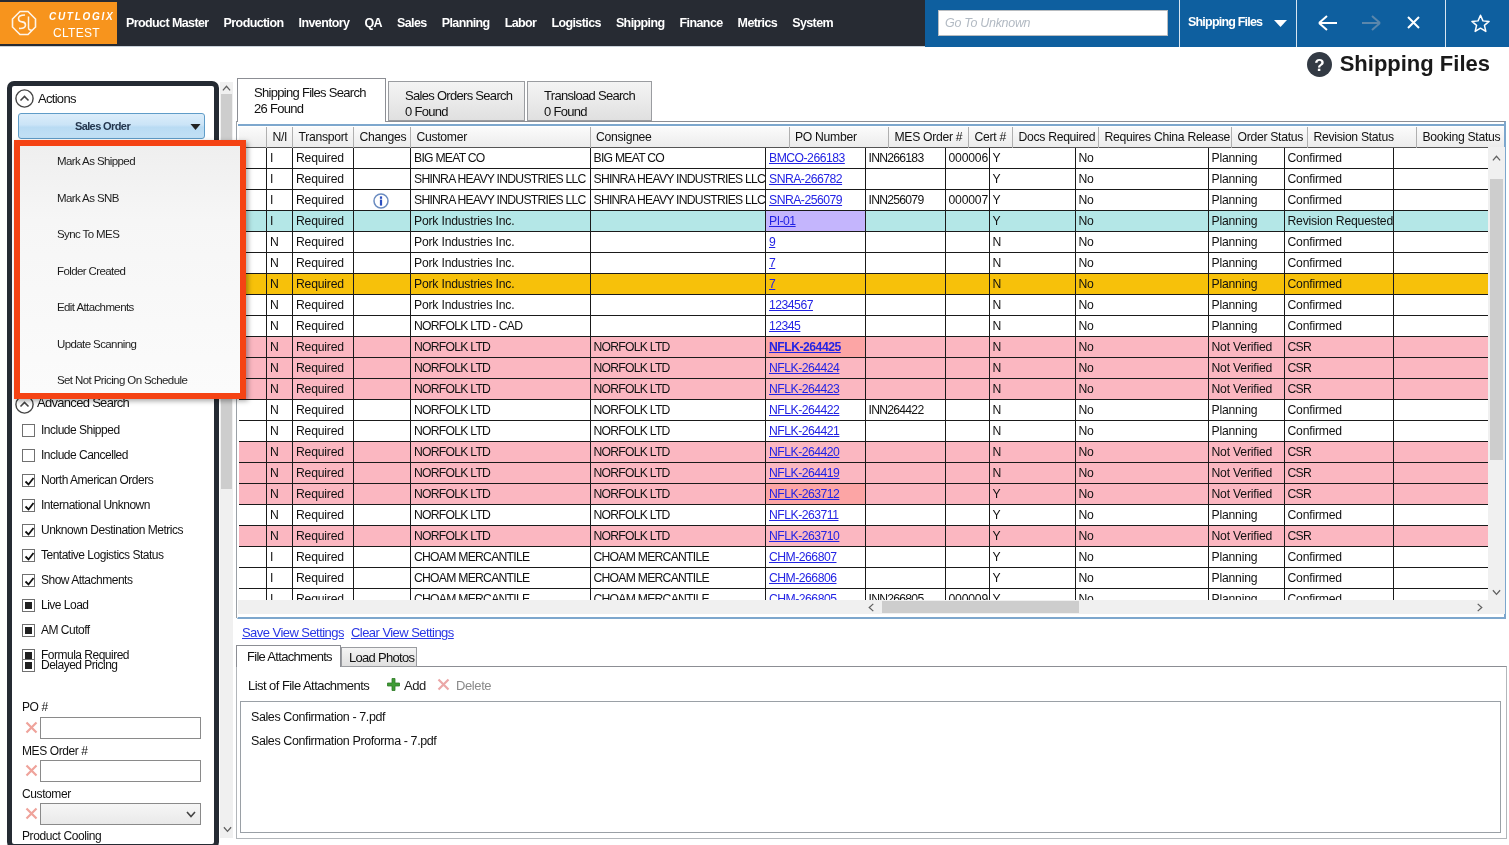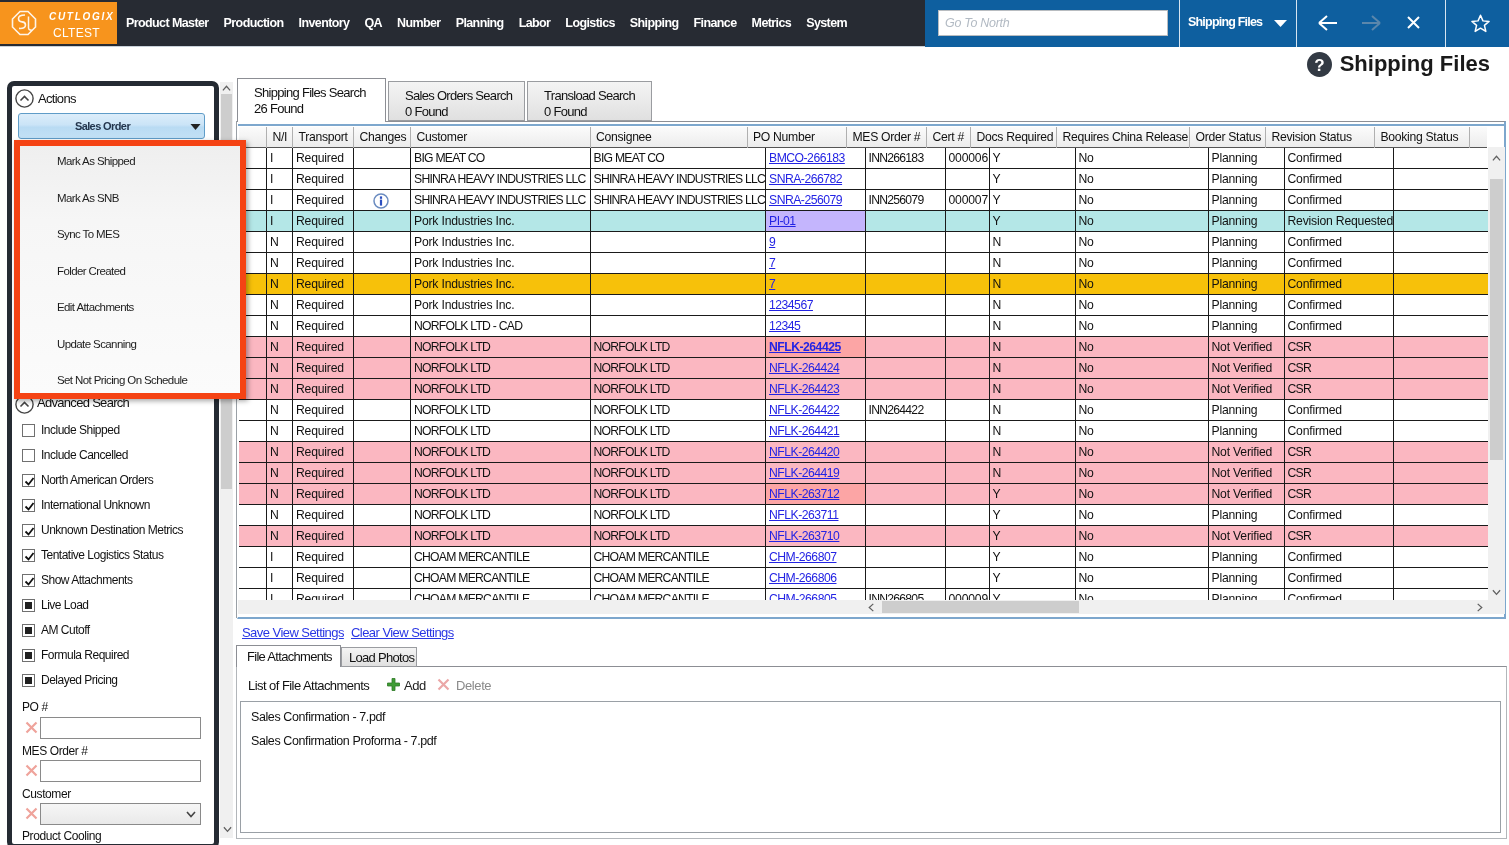--- a/index.html
+++ b/index.html
@@ -58,31 +58,31 @@
 <path d="M17.5 6.5 V17.5 Q17.5 20.5 21 20.3" fill="none" stroke="#fff" stroke-width="1.5"></path>
 </svg>
 <div class="abs" style="left:49px;top:9px;font-size:10px;font-weight:bold;font-style:italic;color:#fff;letter-spacing:1.7px;">CUTLOGIX</div>
 <div class="abs" style="left:53px;top:23.5px;font-size:12px;color:#fff;letter-spacing:0.3px;">CLTEST</div>
 </div>
 <div id="menu">
     <span>Product Master</span>
     <span>Production</span>
     <span>Inventory</span>
     <span>QA</span>
-    <span>Number</span>
+    <span>Sales</span>
     <span>Planning</span>
     <span>Labor</span>
     <span>Logistics</span>
     <span>Shipping</span>
     <span>Finance</span>
     <span>Metrics</span>
     <span>System</span>
   </div>
 <div id="bluebar">
-<div id="goto">Go To North</div>
+<div id="goto">Go To Unknown</div>
 <div class="vdiv" style="left:254px"></div>
 <div class="abs" style="left:263px;top:15px;font-size:12.5px;letter-spacing:-0.8px;font-weight:bold;color:#fff;">Shipping Files</div>
 <svg class="abs" style="left:348px;top:19px" width="15" height="9" viewBox="0 0 15 9">
       <path d="M1 1 L7.5 8 L14 1 Z" fill="#fff"></path>
     </svg>
 <div class="vdiv" style="left:371px"></div>
 <svg class="abs" style="left:392px;top:14px" width="22" height="18" viewBox="0 0 22 18">
 <path d="M2 9 H20 M2 9 L10 2 M2 9 L10 16" stroke="#fff" stroke-width="2" fill="none"></path>
     </svg>
 <svg class="abs" style="left:435px;top:14px" width="22" height="18" viewBox="0 0 22 18">
@@ -173,21 +173,21 @@
     <span>Live Load</span>
   </div>
 <div class="chkrow" style="top:623px">
     <span class="cb ind"></span>
     <span>AM Cutoff</span>
   </div>
 <div class="chkrow" style="top:648px">
     <span class="cb ind"></span>
     <span>Formula Required</span>
   </div>
-<div class="chkrow" style="top:673px">
+<div class="chkrow" style="top:658px">
     <span class="cb ind"></span>
     <span>Delayed Pricing</span>
   </div>
 <div class="flbl" style="top:700px">PO #</div>
 <svg class="abs" style="left:25px;top:721px" width="13" height="13" viewBox="0 0 13 13">
 <path d="M1.5 1.5 L11.5 11.5 M11.5 1.5 L1.5 11.5" stroke="#efa39b" stroke-width="2.2"></path>
   </svg>
 <div class="finput" style="top:717px"></div>
 <div class="flbl" style="top:744px">MES Order #</div>
 <svg class="abs" style="left:25px;top:764px" width="13" height="13" viewBox="0 0 13 13">
@@ -226,21 +226,21 @@
 <div class="abs" style="left:235.5px;top:121px;width:1px;height:497px;background:#9aa0a6;"></div>
 <div class="abs" style="left:238.5px;top:124px;width:1px;height:493px;background:#7da7cd;"></div>
 <div id="gridwrap">
 <div id="gblue"></div>
     <div id="ghead">
       <div class="hc" style="width:28px"></div>
       <div class="hc" style="width:26px">N/I</div>
       <div class="hc" style="width:61px">Transport</div>
       <div class="hc" style="width:57px">Changes</div>
       <div class="hc" style="width:179.5px">Customer</div>
-      <div class="hc" style="width:157px">Consignee</div>
+      <div class="hc" style="width:199px">Consignee</div>
       <div class="hc" style="width:99.5px">PO Number</div>
       <div class="hc" style="width:80px">MES Order #</div>
       <div class="hc" style="width:44px">Cert #</div>
       <div class="hc" style="width:86px">Docs Required</div>
       <div class="hc" style="width:133px">Requires China Release</div>
       <div class="hc" style="width:76px">Order Status</div>
       <div class="hc" style="width:109px">Revision Status</div>
       <div class="hc" style="width:95px">Booking Status</div>
       <div class="hc" style="width:17px;border-right:none;"></div>
     </div>

